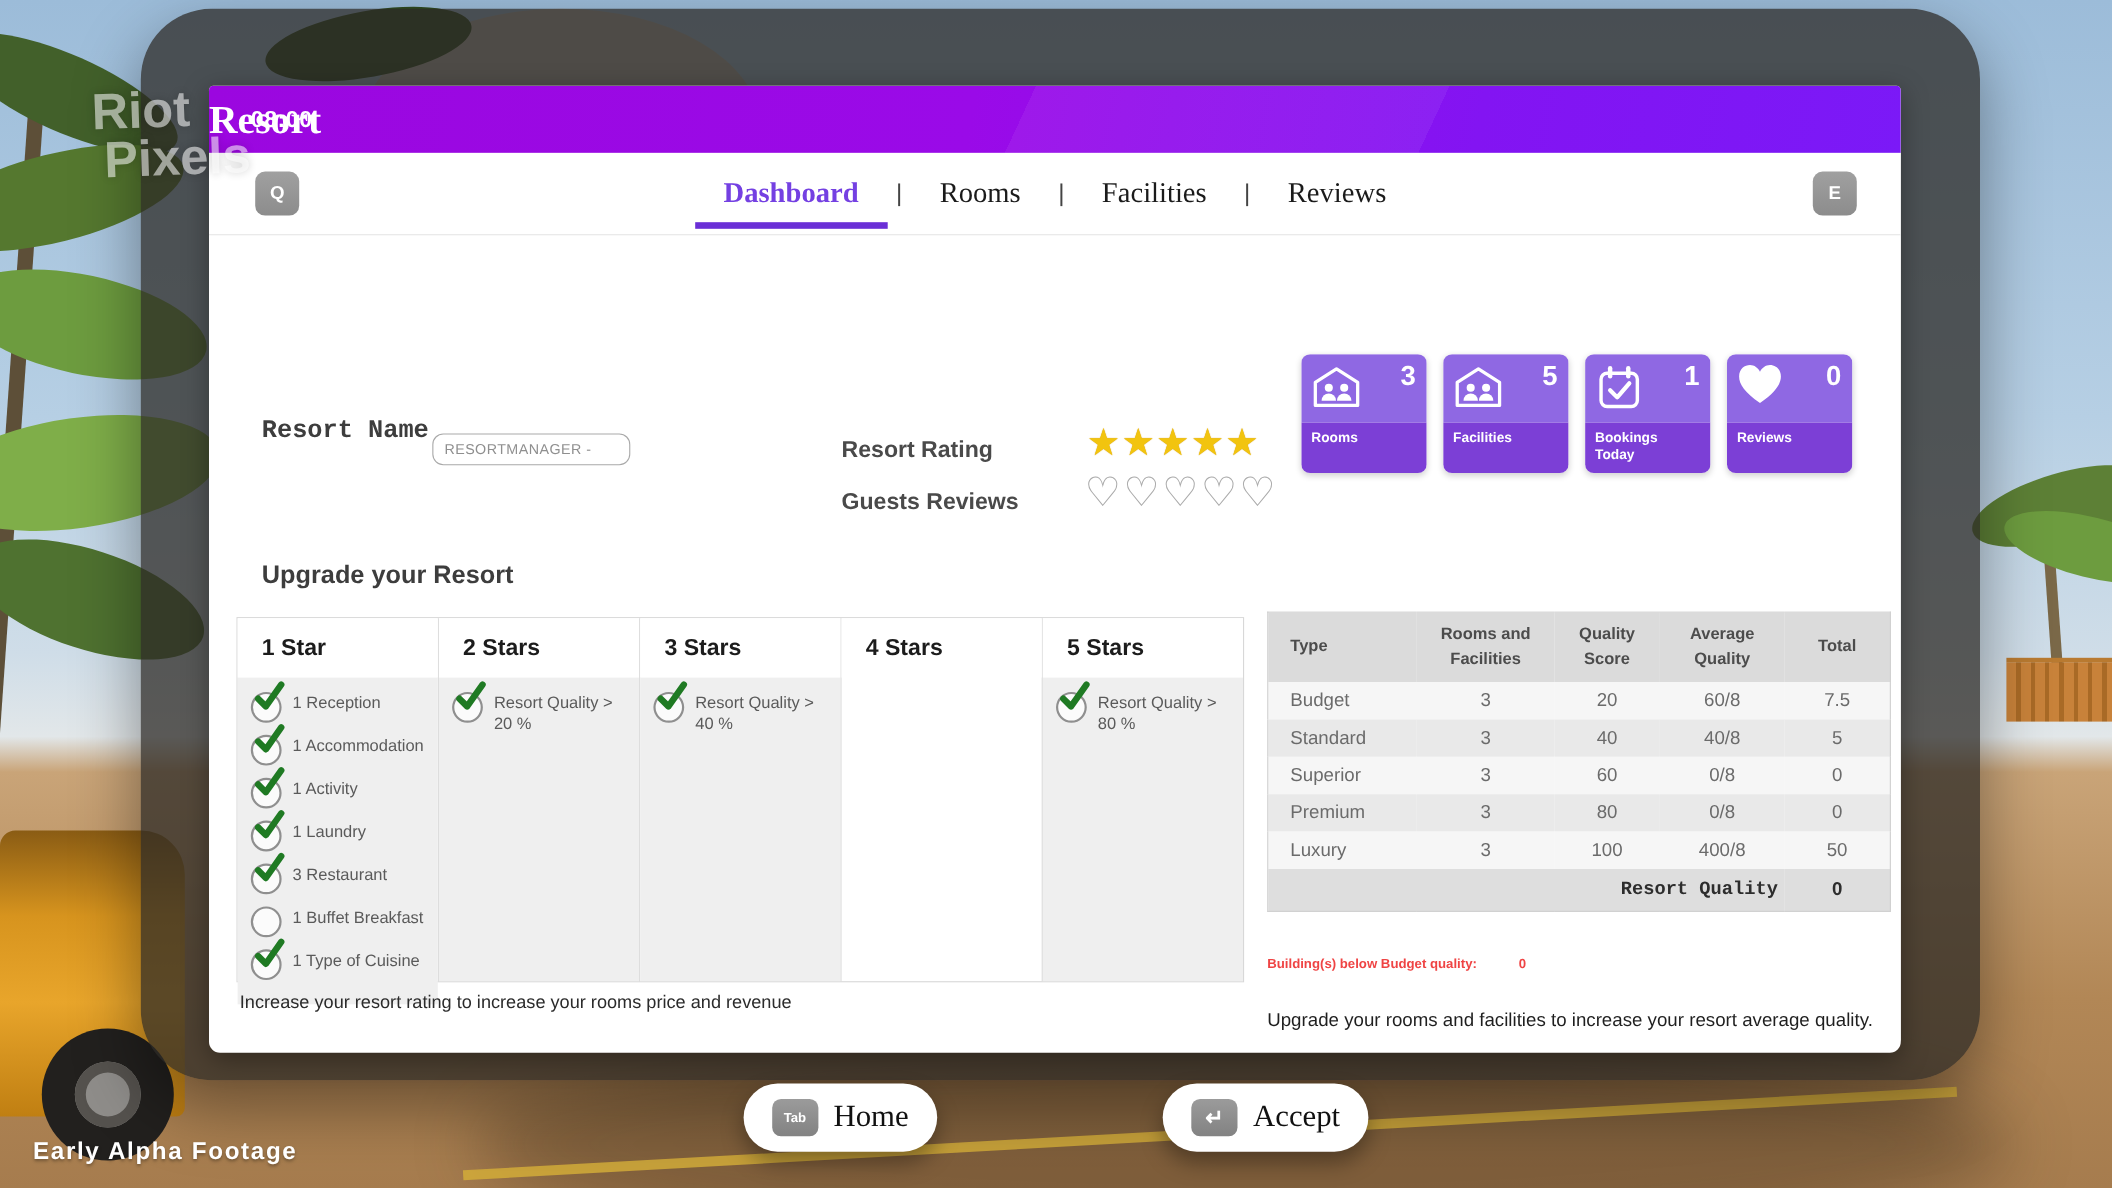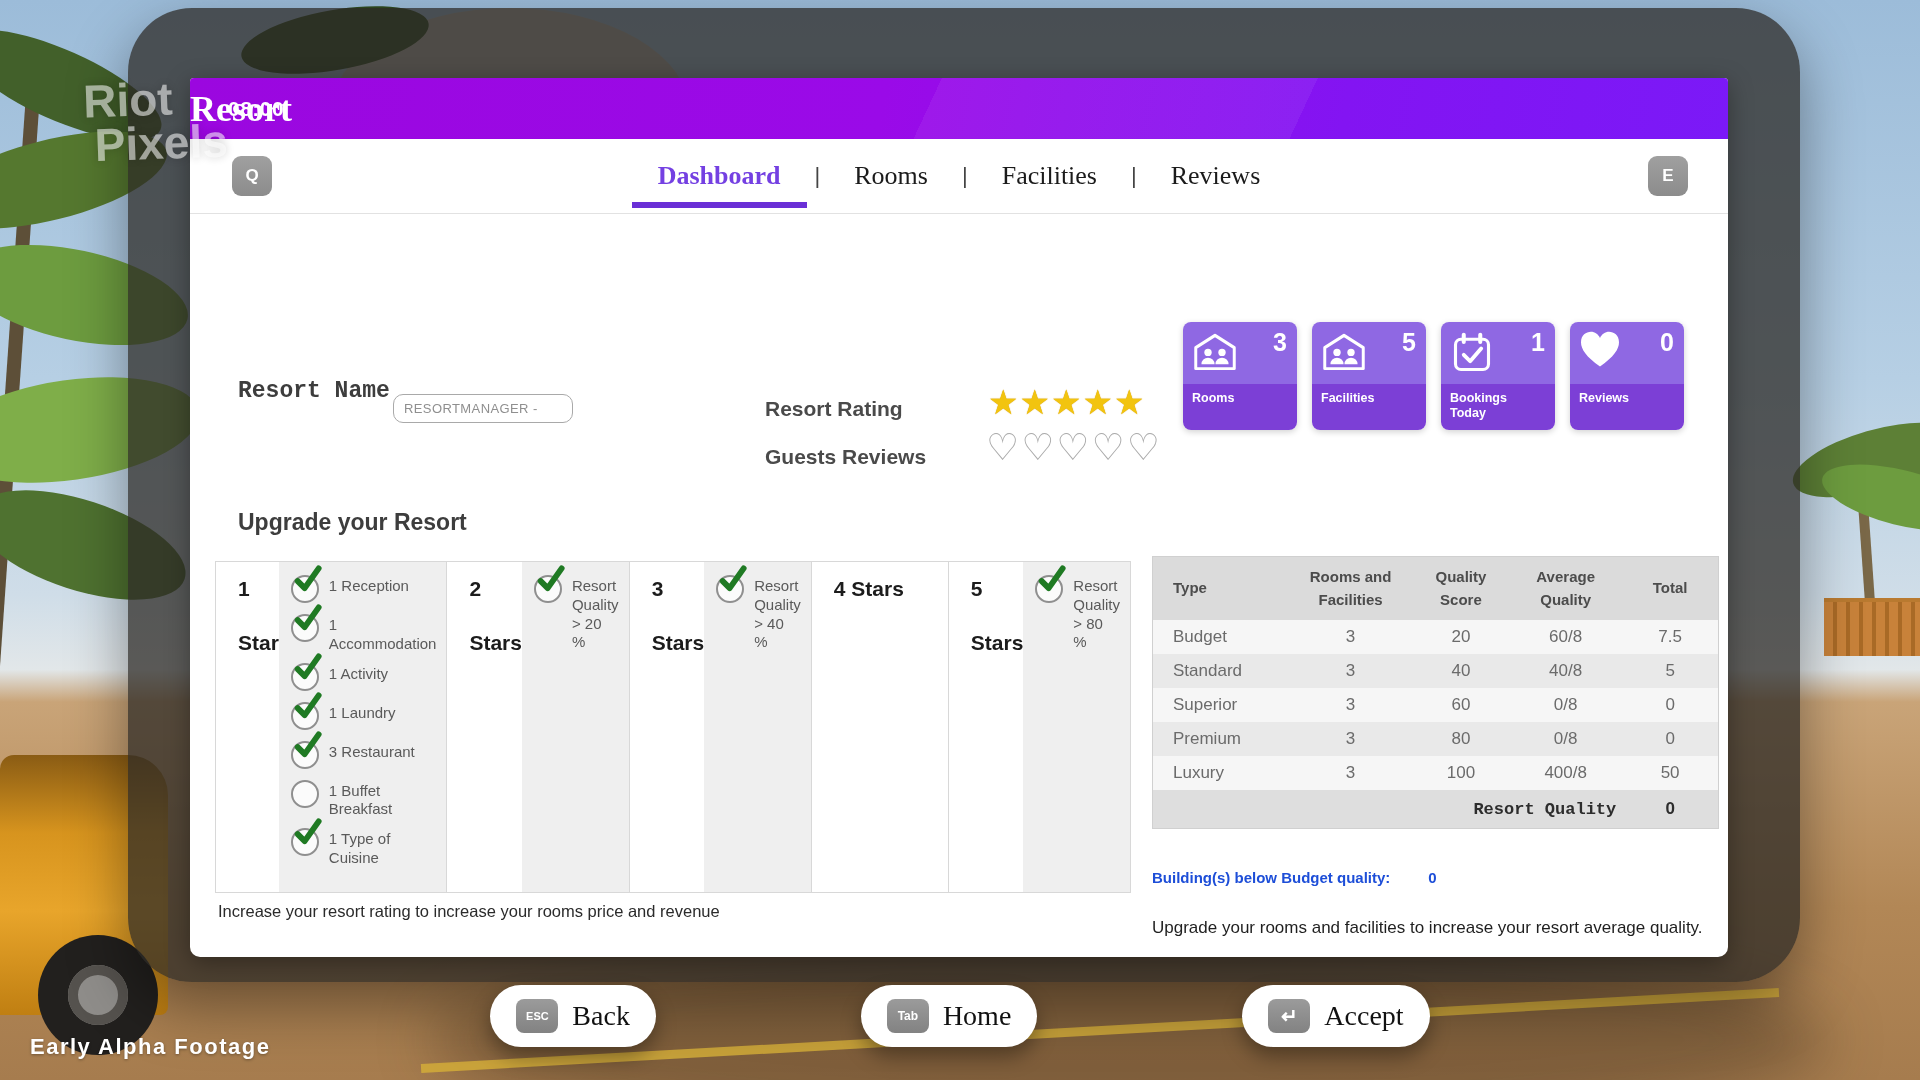--- a/index.html
+++ b/index.html
@@ -78,21 +78,21 @@
   .stat-card{width:114px;height:108px;border-radius:8px;overflow:hidden;cursor:pointer;
     display:flex;flex-direction:column;box-shadow:0 2px 6px rgba(0,0,0,.18);}
   .stat-top{height:62px;background:#8f68e3;position:relative;}
   .stat-top svg{position:absolute;left:9px;top:9px;}
   .stat-num{position:absolute;right:10px;top:6px;color:#fff;font-size:25px;font-weight:700;}
   .stat-bottom{flex:1;background:#7c3fd6;color:#fff;font-size:12.5px;font-weight:700;
     padding:7px 9px;line-height:1.2;}
 
   
   .cols{display:flex;width:914px;height:330px;border:1px solid #d8d8d8;background:#fff;}
-  .col{flex:1;display:flex;flex-direction:row;border-right:1px solid #d8d8d8;}
+  .col{flex:1;display:flex;flex-direction:column;border-right:1px solid #d8d8d8;}
   .col:last-child{border-right:none;}
   .col-hd{height:54px;line-height:54px;padding-left:22px;font-size:21px;font-weight:700;color:#1c1c1c;background:#fff;}
   .col-bd{flex:1;background:#efefef;padding:12px 10px 12px 12px;}
   .chk-item{display:flex;gap:10px;margin-bottom:8px;min-height:31px;align-items:flex-start;cursor:pointer;}
   .check{position:relative;width:24px;height:24px;border:2px solid #8f8f8f;border-radius:50%;
     flex:none;background:#fbfbfb;margin-top:1px;}
   .check svg{position:absolute;left:0px;top:-11px;overflow:visible;}
   .chk-label{font-size:15px;color:#5a5a5a;line-height:1.25;padding-top:3px;}
 
   .note{font-size:16.5px;color:#2b2b2b;font-weight:500;}
@@ -100,21 +100,21 @@
   
   table.qt{border-collapse:collapse;width:567px;border:1px solid #d0d0d0;font-family:"Liberation Sans",sans-serif;}
   .qt th{background:#dbdbdb;font-size:15px;color:#4c4c4c;font-weight:700;padding:9px 6px;line-height:1.5;text-align:center;}
   .qt td{font-size:17px;color:#6b6b6b;padding:7px 6px;text-align:center;}
   .qt th:first-child,.qt td:first-child{text-align:left;padding-left:20px;}
   .qt tbody tr:nth-child(odd){background:#f6f6f6;}
   .qt tbody tr:nth-child(even){background:#e9e9e9;}
   .qt tfoot td{background:#dedede;color:#2d2d2d;font-weight:700;font-size:17px;padding:9px 6px;}
   .qt col.c1{width:24%}.qt col.c2{width:22%}.qt col.c3{width:17%}.qt col.c4{width:20%}.qt col.c5{width:17%}
 
-  .below-row{display:flex;gap:38px;font-size:15px;font-weight:700;color:#1d4ed8;}
+  .below-row{display:flex;gap:38px;font-size:12px;font-weight:700;color:#ef4444;}
   .hint{width:560px;font-size:17px;color:#1f1f1f;line-height:1.95;}
 
   
   .footer-btns{position:absolute;left:0;right:0;top:985px;z-index:4;display:flex;justify-content:center;gap:205px;}
   .pill{display:flex;align-items:center;gap:14px;height:62px;padding:0 26px;background:#fff;
     border-radius:32px;box-shadow:0 10px 20px rgba(0,0,0,.35);cursor:pointer;}
   .pill-key{min-width:34px;height:34px;padding:0 4px;border-radius:8px;
     background:linear-gradient(#9b9b9b,#828282);color:#fff;font-weight:700;
     display:flex;align-items:center;justify-content:center;}
   .pill-key.k-esc{font-size:11px;} .pill-key.k-tab{font-size:12px;} .pill-key.k-enter{font-size:20px;}
@@ -408,24 +408,20 @@
         </div>
 
         <div class="abs hint" style="left:962px;top:697px;">Upgrade your rooms and facilities to increase your resort average quality.</div>
 
       </div>
     </div>
   </div>
 
   <div class="footer-btns">
     <div class="pill">
-      <span class="pill-key k-esc">ESC</span>
-      <span class="pill-label">Back</span>
-    </div>
-    <div class="pill">
       <span class="pill-key k-tab">Tab</span>
       <span class="pill-label">Home</span>
     </div>
     <div class="pill">
       <span class="pill-key k-enter">↵</span>
       <span class="pill-label">Accept</span>
     </div>
   </div>
 
   <div class="alpha-note">Early Alpha Footage</div>

